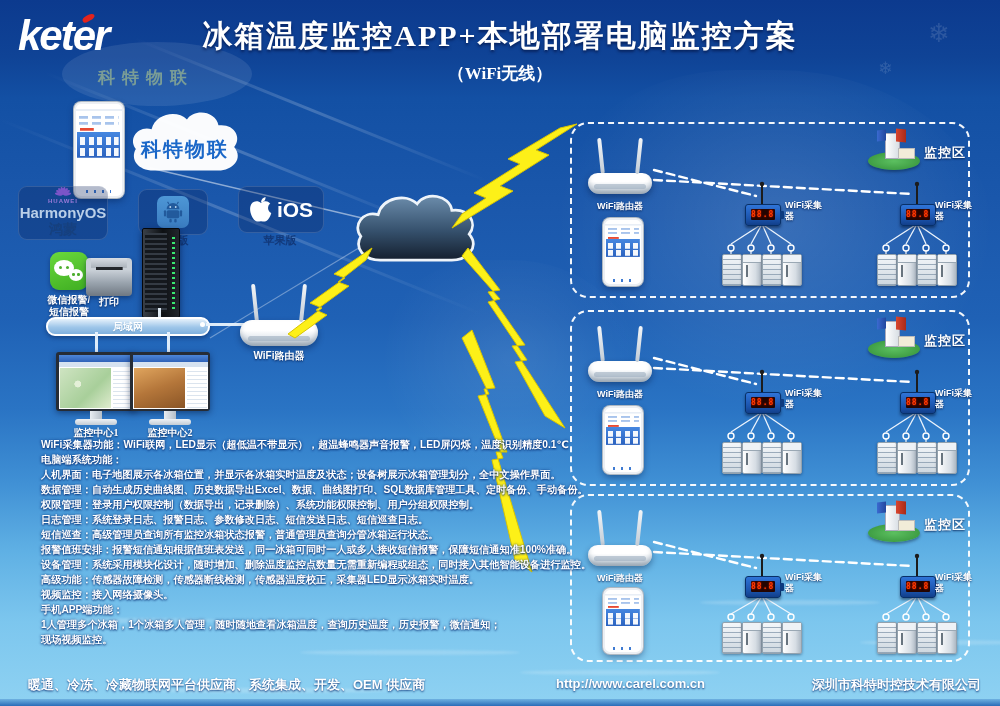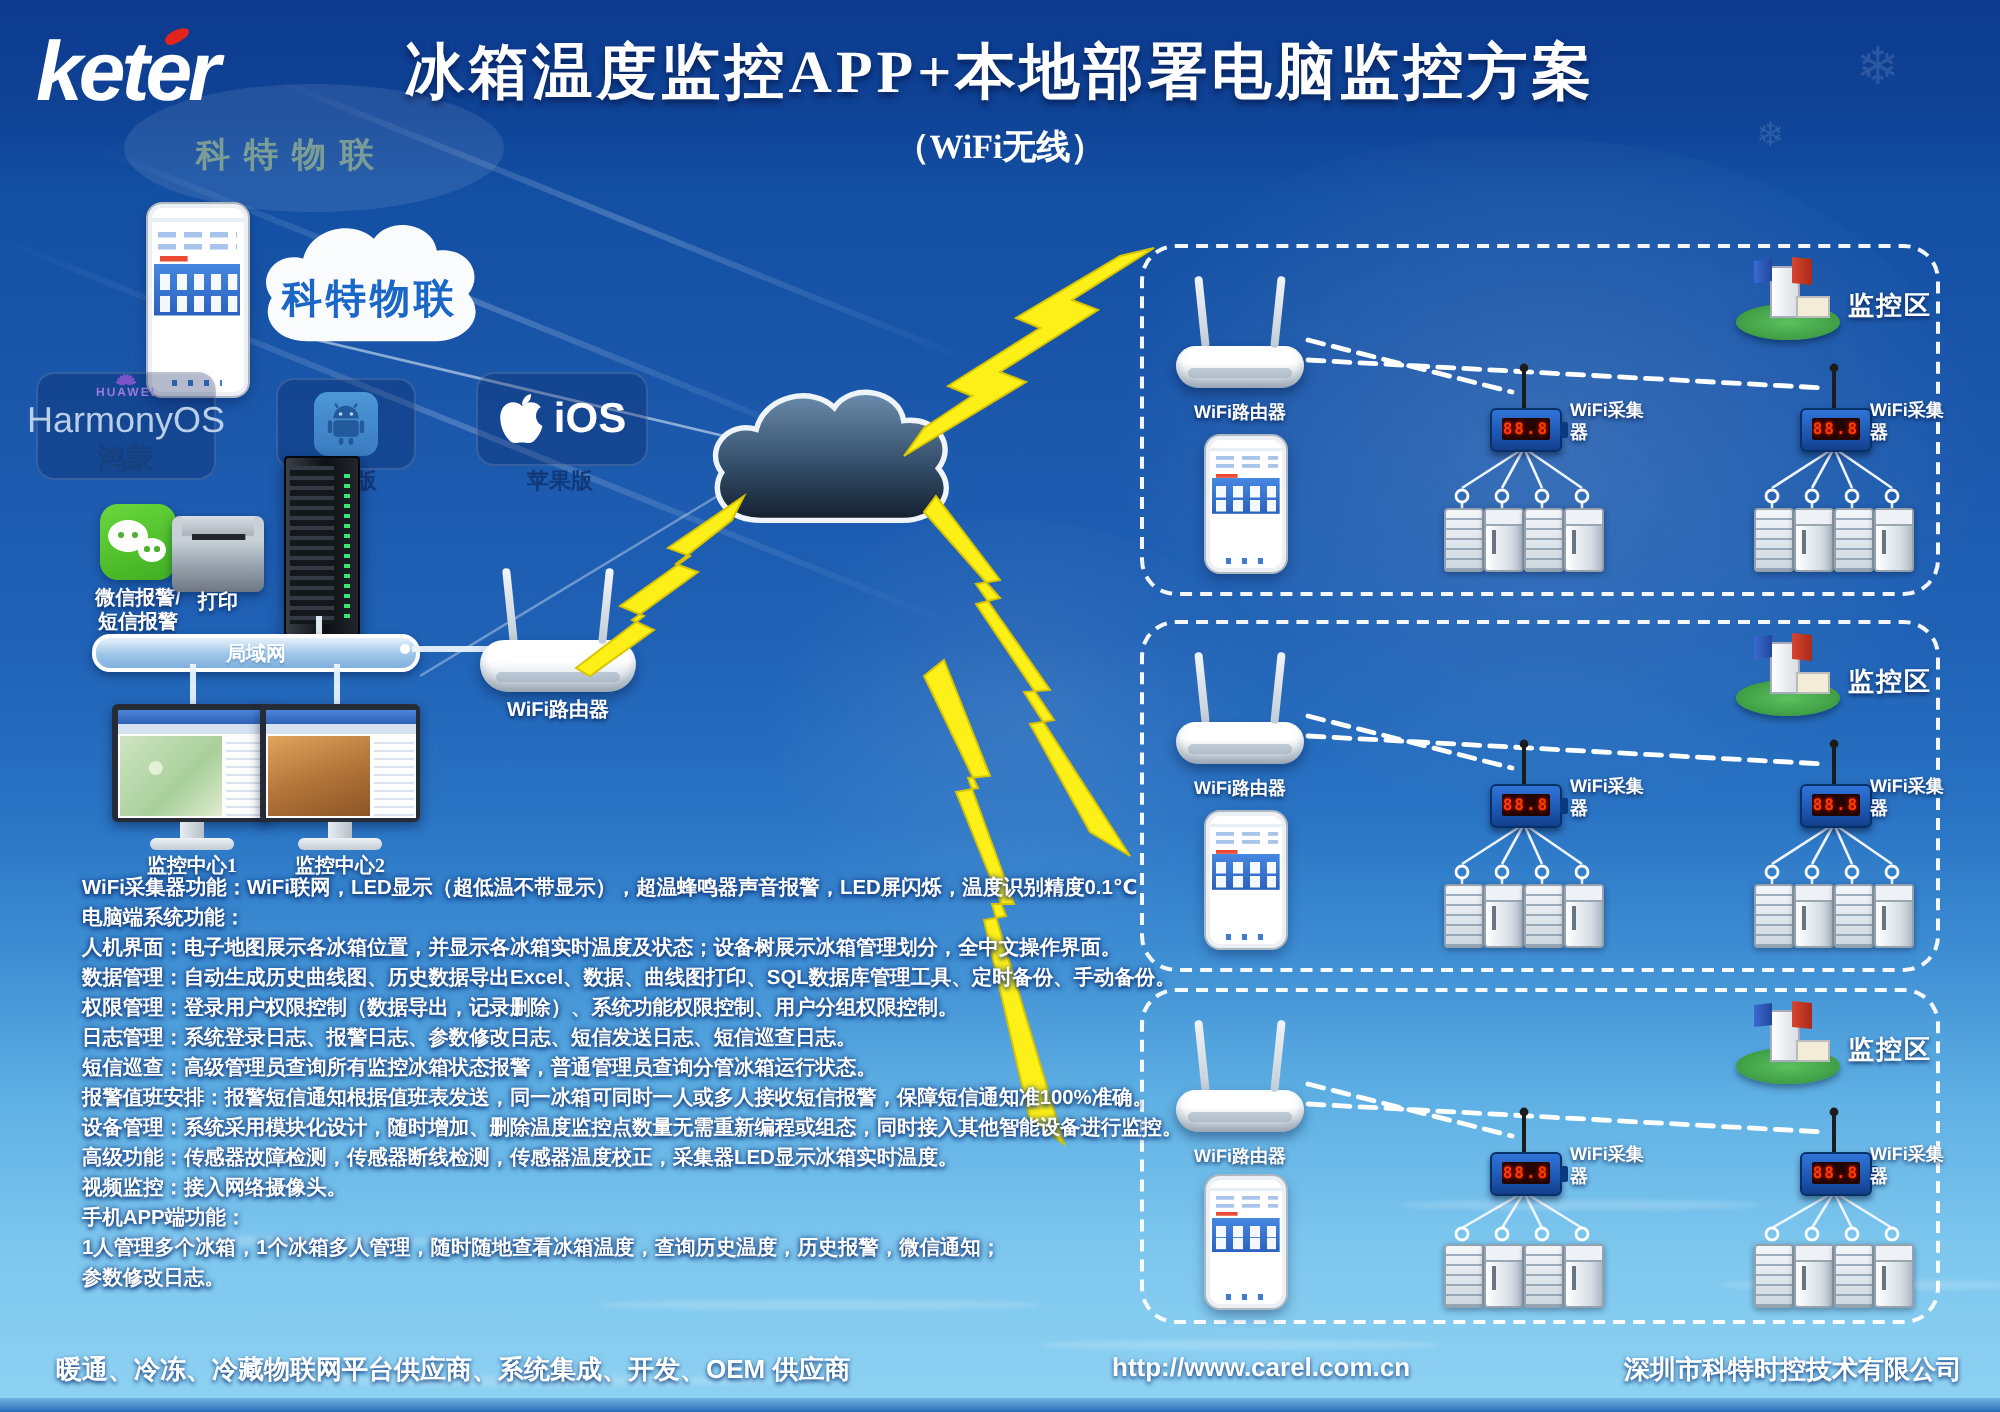--- a/index.html
+++ b/index.html
@@ -32,21 +32,21 @@
       repeating-linear-gradient(90deg,rgba(255,255,255,.95) 0 5px,rgba(0,0,0,0) 5px 8.5px) 50% 40% / 84% 9% no-repeat,
       repeating-linear-gradient(90deg,rgba(255,255,255,.95) 0 5px,rgba(0,0,0,0) 5px 8.5px) 50% 52% / 84% 9% no-repeat,
       linear-gradient(180deg,#4687e0,#2b62bf) 50% 42% / 94% 28% no-repeat,
       repeating-linear-gradient(90deg,#a8c4ec 0 9px,rgba(0,0,0,0) 9px 13px) 50% 13% / 86% 3% no-repeat,
       repeating-linear-gradient(90deg,#a8c4ec 0 9px,rgba(0,0,0,0) 9px 13px) 50% 20% / 86% 3% no-repeat,
       linear-gradient(#e8eef6,#e8eef6) 0 6% / 100% 2.5% no-repeat,#fff;}
   
   .panel{position:absolute;background:rgba(5,30,85,.30);border:1px solid rgba(255,255,255,.14);border-radius:9px;}
   .harmony{display:flex;flex-direction:column;align-items:center;justify-content:center;gap:0;}
   .harmony .brand{font-size:6px;font-weight:700;color:#9a7ad8;letter-spacing:1px;}
-  .harmony .hname{font-size:18px;font-weight:400;color:#b9cfe8;}
+  .harmony .hname{font-size:15px;font-weight:700;color:#b9cfe8;}
   .harmony .hcn{font-size:14px;font-weight:800;color:#16407e;}
   .android-panel{display:flex;align-items:center;justify-content:center;}
   .android-sq{width:32px;height:32px;border-radius:7px;background:linear-gradient(180deg,#4e97d6,#3a7cc0);display:flex;align-items:center;justify-content:center;}
   .ios-panel{display:flex;align-items:center;justify-content:center;gap:4px;}
   .ios-text{color:#fff;font-size:21px;font-weight:700;}
   .plat-label{position:absolute;text-align:center;font-size:11px;font-weight:800;color:#12397a;}
   
   .wechat{position:absolute;width:38px;height:38px;border-radius:9px;background:linear-gradient(160deg,#6ad83c,#3fae22);box-shadow:0 2px 4px rgba(0,20,60,.4);}
   .wx-b1{position:absolute;left:4px;top:8px;width:20px;height:16px;border-radius:50%;background:#fff;}
   .wx-b1::after{content:"";position:absolute;left:5px;top:6px;width:3px;height:3px;border-radius:50%;background:#4fae30;box-shadow:7px 0 0 #4fae30;}
@@ -95,21 +95,21 @@
   .m-side{width:26%;margin:1px;background:repeating-linear-gradient(180deg,#fff 0 3px,#dbe4ee 3px 4px);}
   .m-neck{width:12px;height:8px;margin:0 auto;background:linear-gradient(90deg,#e8edf2,#b6bfc8);}
   .m-base{width:42px;height:6px;margin:0 auto;border-radius:3px;background:linear-gradient(#eef2f6,#c3ccd5);}
   .mon-label{position:absolute;width:80px;text-align:center;color:#fff;font-size:10px;font-weight:800;font-family:"Liberation Serif","DejaVu Serif",serif;text-shadow:0 1px 2px rgba(5,30,80,.9);}
   
   .zone{position:absolute;left:570px;width:396px;border:2px dashed rgba(255,255,255,.95);border-radius:18px;}
   .z-svg{position:absolute;left:0;top:0;pointer-events:none;}
   .collector{position:absolute;width:34px;height:20px;border-radius:3px;border:1px solid #083068;
     background:linear-gradient(180deg,#2f74d8,#1a52aa 70%,#123f8a);box-shadow:0 2px 3px rgba(0,15,45,.5);}
   .collector::after{content:"";position:absolute;right:-4px;top:6px;width:4px;height:8px;background:#0c3a7e;border-radius:1px;}
-  .led{margin:4px auto 0;width:24px;height:11px;background:#230400;border-radius:1px;text-align:center;
+  .led{margin:4px auto 0;width:24px;height:11px;background:#230400;border-radius:1px;text-align:left;
     font-family:"DejaVu Sans Mono","Liberation Mono",monospace;font-size:8px;line-height:11px;font-weight:700;color:#ff3c00;text-shadow:0 0 2px #ff2000;letter-spacing:1px;}
   .col-label{position:absolute;width:44px;color:#fff;font-size:9px;font-weight:700;line-height:1.25;word-break:break-all;text-shadow:0 1px 2px rgba(5,30,80,.9);}
   .fridge{position:absolute;width:18px;height:30px;border-radius:2px;border:1px solid #93a2ae;box-shadow:0 1px 3px rgba(0,15,45,.4);}
   .fr-glass{background:repeating-linear-gradient(180deg,rgba(130,150,170,0) 0 4px,rgba(130,150,170,.75) 4px 5px),linear-gradient(180deg,#f4f7fa,#cdd7df);}
   .fr-solid{background:linear-gradient(90deg,#ffffff,#d6dde4 70%,#aeb9c4);}
   .fr-solid::before{content:"";position:absolute;left:0;right:0;top:0;height:7px;background:#eef2f6;border-bottom:1px solid #9aa8b4;}
   .fr-solid::after{content:"";position:absolute;left:3px;top:10px;width:2px;height:12px;background:#68747e;}
   .building{position:absolute;width:52px;height:44px;}
   .b-base{position:absolute;left:0;bottom:2px;width:52px;height:18px;border-radius:50%;background:radial-gradient(ellipse,#5cc060,#3f9e44 70%,#2e7a34);box-shadow:0 2px 3px rgba(0,20,40,.4);}
   .b-tower{position:absolute;left:17px;top:5px;width:13px;height:24px;background:linear-gradient(90deg,#ffffff,#d8dee4);border:1px solid #aab;}
@@ -497,21 +497,21 @@
       <div class="f-line">数据管理：自动生成历史曲线图、历史数据导出Excel、数据、曲线图打印、SQL数据库管理工具、定时备份、手动备份。</div>
       <div class="f-line">权限管理：登录用户权限控制（数据导出，记录删除）、系统功能权限控制、用户分组权限控制。</div>
       <div class="f-line">日志管理：系统登录日志、报警日志、参数修改日志、短信发送日志、短信巡查日志。</div>
       <div class="f-line">短信巡查：高级管理员查询所有监控冰箱状态报警，普通管理员查询分管冰箱运行状态。</div>
       <div class="f-line">报警值班安排：报警短信通知根据值班表发送，同一冰箱可同时一人或多人接收短信报警，保障短信通知准100%准确。</div>
       <div class="f-line">设备管理：系统采用模块化设计，随时增加、删除温度监控点数量无需重新编程或组态，同时接入其他智能设备进行监控。</div>
       <div class="f-line">高级功能：传感器故障检测，传感器断线检测，传感器温度校正，采集器LED显示冰箱实时温度。</div>
       <div class="f-line">视频监控：接入网络摄像头。</div>
       <div class="f-line">手机APP端功能：</div>
       <div class="f-line">1人管理多个冰箱，1个冰箱多人管理，随时随地查看冰箱温度，查询历史温度，历史报警，微信通知；</div>
-      <div class="f-line">参数修改日志。</div>
+      <div class="f-line">现场视频监控。</div>
     </div>
 
   <div class="footer-text" style="left:28px;">暖通、冷冻、冷藏物联网平台供应商、系统集成、开发、OEM 供应商</div>
   <div class="footer-text" style="left:532px;padding-left:24px;">http://www.carel.com.cn</div>
   <div class="footer-text" style="left:812px;">深圳市科特时控技术有限公司</div>
   <div class="bottom-strip"></div>
 
 </div>
 
 </body></html>

